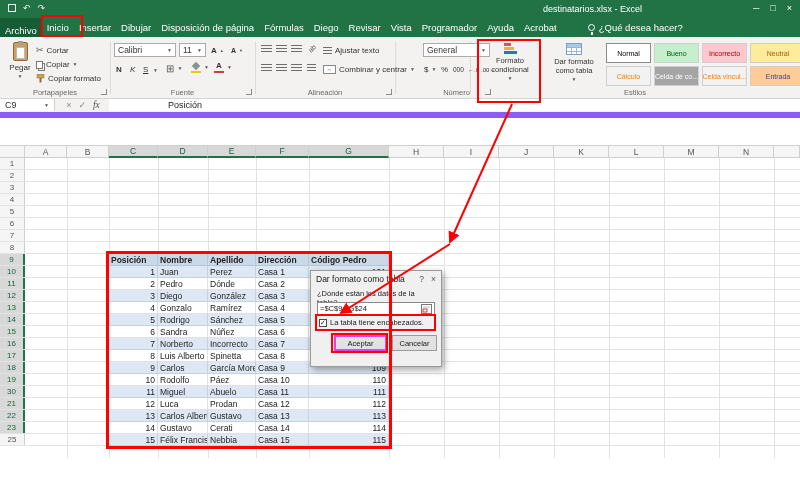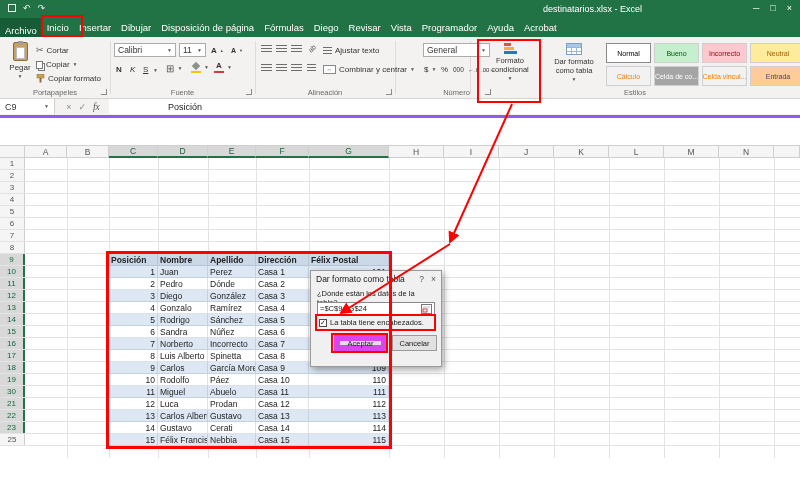--- a/index.html
+++ b/index.html
@@ -53,21 +53,21 @@
   .biglabel{font-size:7.5px;line-height:1.2;color:#333;}
   .icon-cf{display:flex;flex-direction:column;gap:1.5px;margin-top:2px;}
   .icon-cf i{display:block;height:2.5px;}
   .icon-table{width:16px;height:12px;border:1px solid #7aa0c4;background-color:#fff;background-image:linear-gradient(#a9c7e9 0 3px,rgba(0,0,0,0) 3px),repeating-linear-gradient(to right,rgba(0,0,0,0) 0 4px,#9ab6d4 4px 5px),repeating-linear-gradient(to bottom,rgba(0,0,0,0) 0 3px,#9ab6d4 3px 4px);margin-top:2px;}
   .gallery{position:absolute;top:6px;display:flex;flex-direction:column;gap:3px;}
   .grow{display:flex;gap:3px;}
   .gitem{height:20px;border:1px solid #cfcfcf;display:flex;align-items:center;justify-content:center;font-size:7px;overflow:hidden;white-space:nowrap;}
   .gitem.normal{border:1px solid #8a8a8a;}
 
   
-  .fbar{position:absolute;top:99px;left:0;right:0;height:19px;background:#f3f2f1;border-bottom:3px solid #8b5cf6;font-size:9px;color:#333;}
+  .fbar{position:absolute;top:99px;left:0;right:0;height:19px;background:#f3f2f1;border-bottom:6px solid #8b5cf6;font-size:9px;color:#333;}
   .namebox{position:absolute;left:0;top:0;bottom:1px;width:55px;background:#fff;border-right:1px solid #d0d0d0;display:flex;align-items:center;padding:0 5px;justify-content:space-between;}
   .fbtns{position:absolute;left:58px;top:0;bottom:1px;width:50px;display:flex;align-items:center;gap:7px;justify-content:center;color:#8a8a8a;}
   .fxi{font-style:italic;font-family:"Liberation Serif",serif;font-size:9.5px;color:#555;}
   .finput{position:absolute;left:109px;right:0;top:0;bottom:1px;background:#fff;display:flex;align-items:center;padding-left:59px;font-size:9px;color:#222;}
 
   
   #sheet{position:absolute;top:118px;left:0;right:0;bottom:0;background:#fff;}
   #blank{position:absolute;top:0;left:0;right:0;height:27px;background:#fff;}
   #colheaders{position:absolute;top:27px;left:0;width:800px;height:13px;display:grid;font-size:8.5px;color:#555;}
   .ch{background:#f5f5f5;border-right:1px solid #cfcfcf;border-top:1px solid #cfcfcf;border-bottom:1px solid #cfcfcf;display:flex;align-items:center;justify-content:center;overflow:hidden;}
@@ -88,21 +88,21 @@
 
   
   #dialog{position:absolute;left:310px;top:270px;width:132px;height:97px;background:#f0f0f0;border:1px solid #9a9a9a;box-shadow:2px 3px 7px rgba(0,0,0,.35);z-index:40;font-size:8px;color:#1a1a1a;}
   .dtitle{position:absolute;top:0;left:0;right:0;height:15px;display:flex;align-items:center;padding:0 5px;font-size:8.5px;}
   .dctl{margin-left:auto;display:flex;gap:7px;color:#555;font-size:8.5px;}
   .dq{position:absolute;top:18px;left:6px;right:6px;font-size:7.5px;}
   .dinput{position:absolute;top:31px;left:6px;right:6px;height:13px;background:#fff;border:1px solid #8a8a8a;display:flex;align-items:center;padding:0 2px;font-size:7.5px;justify-content:space-between;}
   .dcheck{position:absolute;top:47px;left:8px;display:flex;align-items:center;gap:3px;font-size:7.5px;}
   .cbox{display:inline-flex;width:8px;height:8px;border:1px solid #4a4a4a;background:#fff;align-items:center;justify-content:center;font-size:7px;color:#222;line-height:1;}
   .dbtn{position:absolute;top:64px;height:16px;background:#e1e1e1;border:1px solid #9a9a9a;display:flex;align-items:center;justify-content:center;font-size:7.5px;}
-  .dbtn.default{border:6px solid #d946ef;}
+  .dbtn.default{border:2px solid #d946ef;}
 
   
   .redbox{position:absolute;border:2px solid #f00;z-index:60;pointer-events:none;}
   .redbox.thick{border-width:3px;}
   #arrows{position:absolute;top:0;left:0;z-index:50;pointer-events:none;}
 </style>
 </head>
 <body>
 
 <div id="app">
@@ -129,20 +129,24 @@
         <div class="tab">Dibujar</div>
         <div class="tab">Disposición de página</div>
         <div class="tab">Fórmulas</div>
         <div class="tab">Diego</div>
         <div class="tab">Revisar</div>
         <div class="tab">Vista</div>
         <div class="tab">Programador</div>
         <div class="tab">Ayuda</div>
         <div class="tab">Acrobat</div>
       </span>
+    <div class="tellme">
+      <span class="bulb"></span>
+      <span>¿Qué desea hacer?</span>
+    </div>
   </div>
 
   <div class="ribbon">
     <div class="gsep" style="left:110px"></div>
     <div class="gsep" style="left:255px"></div>
     <div class="gsep" style="left:395px"></div>
     <div class="gsep" style="left:470px"></div>
 
     <div class="group" style="left:0;width:110px">
       <div class="paste">
@@ -422,21 +426,21 @@
         <div class="vl" style="left: 609px;"></div>
         <div class="vl" style="left: 664px;"></div>
         <div class="vl" style="left: 719px;"></div>
         <div class="vl" style="left: 774px;"></div>
       </div>
     <div id="dtable">
         <div class="tc head">Posición</div>
         <div class="tc head">Nombre</div>
         <div class="tc head">Apellido</div>
         <div class="tc head">Dirección</div>
-        <div class="tc head">Félix Postal</div>
+        <div class="tc head">Código Pedro</div>
         <div class="tc num band">1</div>
         <div class="tc band">Juan</div>
         <div class="tc band">Perez</div>
         <div class="tc band">Casa 1</div>
         <div class="tc num band">101</div>
         <div class="tc num">2</div>
         <div class="tc">Pedro</div>
         <div class="tc">Dónde</div>
         <div class="tc">Casa 2</div>
         <div class="tc num">102</div>

